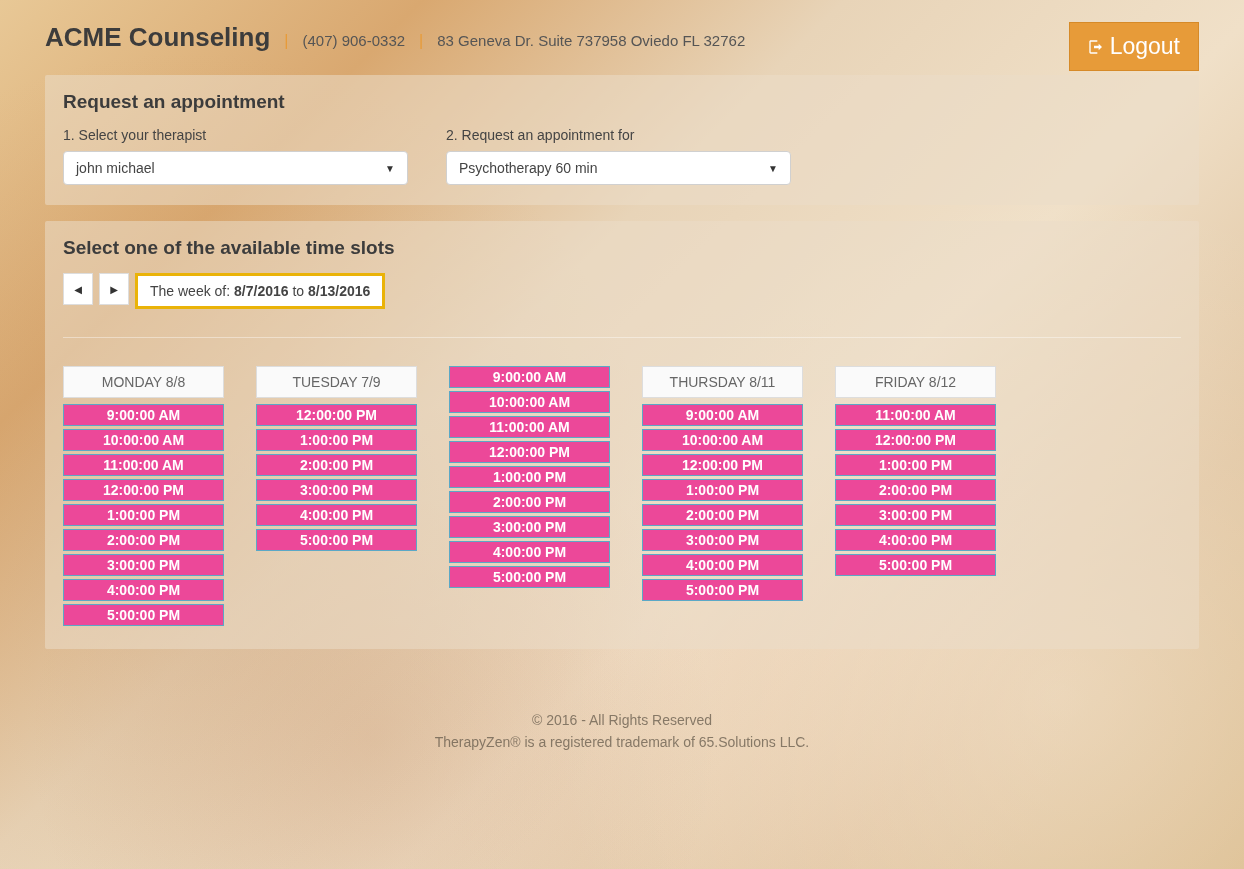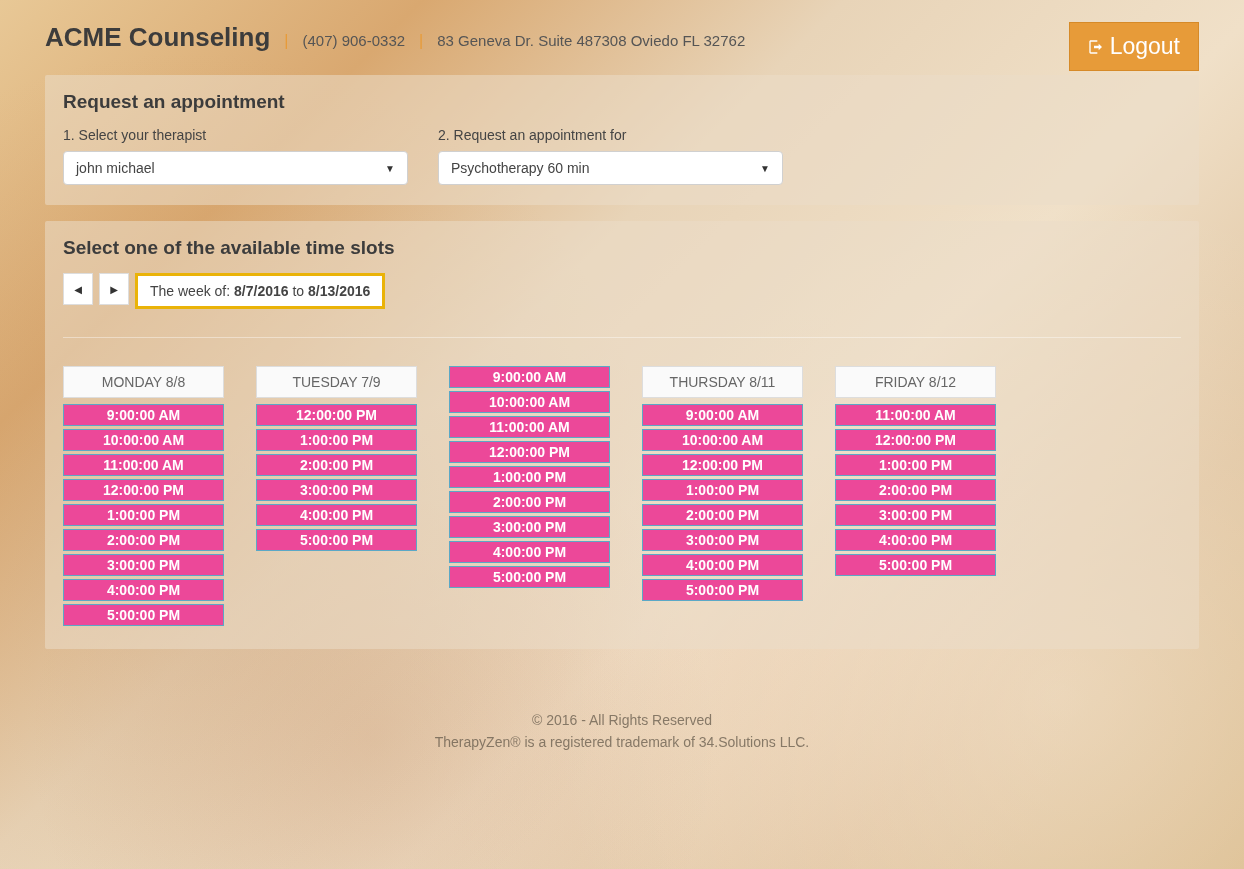--- a/index.html
+++ b/index.html
@@ -81,21 +81,21 @@
 
     .panel-title {
       font-size: 19px;
       font-weight: 700;
       color: #3c3c3c;
       margin-bottom: 14px;
     }
 
     .form-row {
       display: flex;
-      gap: 30px;
+      gap: 38px;
     }
 
     .form-group { width: 345px; }
 
     .form-label {
       font-size: 14px;
       color: #444;
       margin-bottom: 8px;
       display: block;
     }
@@ -207,21 +207,21 @@
         <path d="M16 17l5-5-5-5v3H9v4h7v3zM14 2H4c-1.1 0-2 .9-2 2v16c0 1.1.9 2 2 2h10v-2H4V4h10V2z"></path>
       </svg>
     <span>Logout</span>
   </button>
 
   <div class="header">
     <span class="header-title">ACME Counseling</span>
     <span class="header-sep">|</span>
     <span class="header-phone">(407) 906-0332</span>
     <span class="header-sep">|</span>
-    <span class="header-address">83 Geneva Dr. Suite 487308 Oviedo FL 32762</span>
+    <span class="header-address">83 Geneva Dr. Suite 737958 Oviedo FL 32762</span>
   </div>
 
   <div class="panel">
     <div class="panel-title">Request an appointment</div>
     <div class="form-row">
       <div class="form-group">
         <label class="form-label">1. Select your therapist</label>
         <div class="select-wrap">
           <div class="select-value">john michael</div>
           <span class="select-caret">▼</span>
@@ -308,16 +308,16 @@
           <div class="time-slot">2:00:00 PM</div>
           <div class="time-slot">3:00:00 PM</div>
           <div class="time-slot">4:00:00 PM</div>
           <div class="time-slot">5:00:00 PM</div>
         </div>
       </div>
   </div>
 
   <div class="footer">
     <div>© 2016 - All Rights Reserved</div>
-    <div>TherapyZen® is a registered trademark of 34.Solutions LLC.</div>
+    <div>TherapyZen® is a registered trademark of 65.Solutions LLC.</div>
   </div>
 
 </div>
 
 </body></html>

